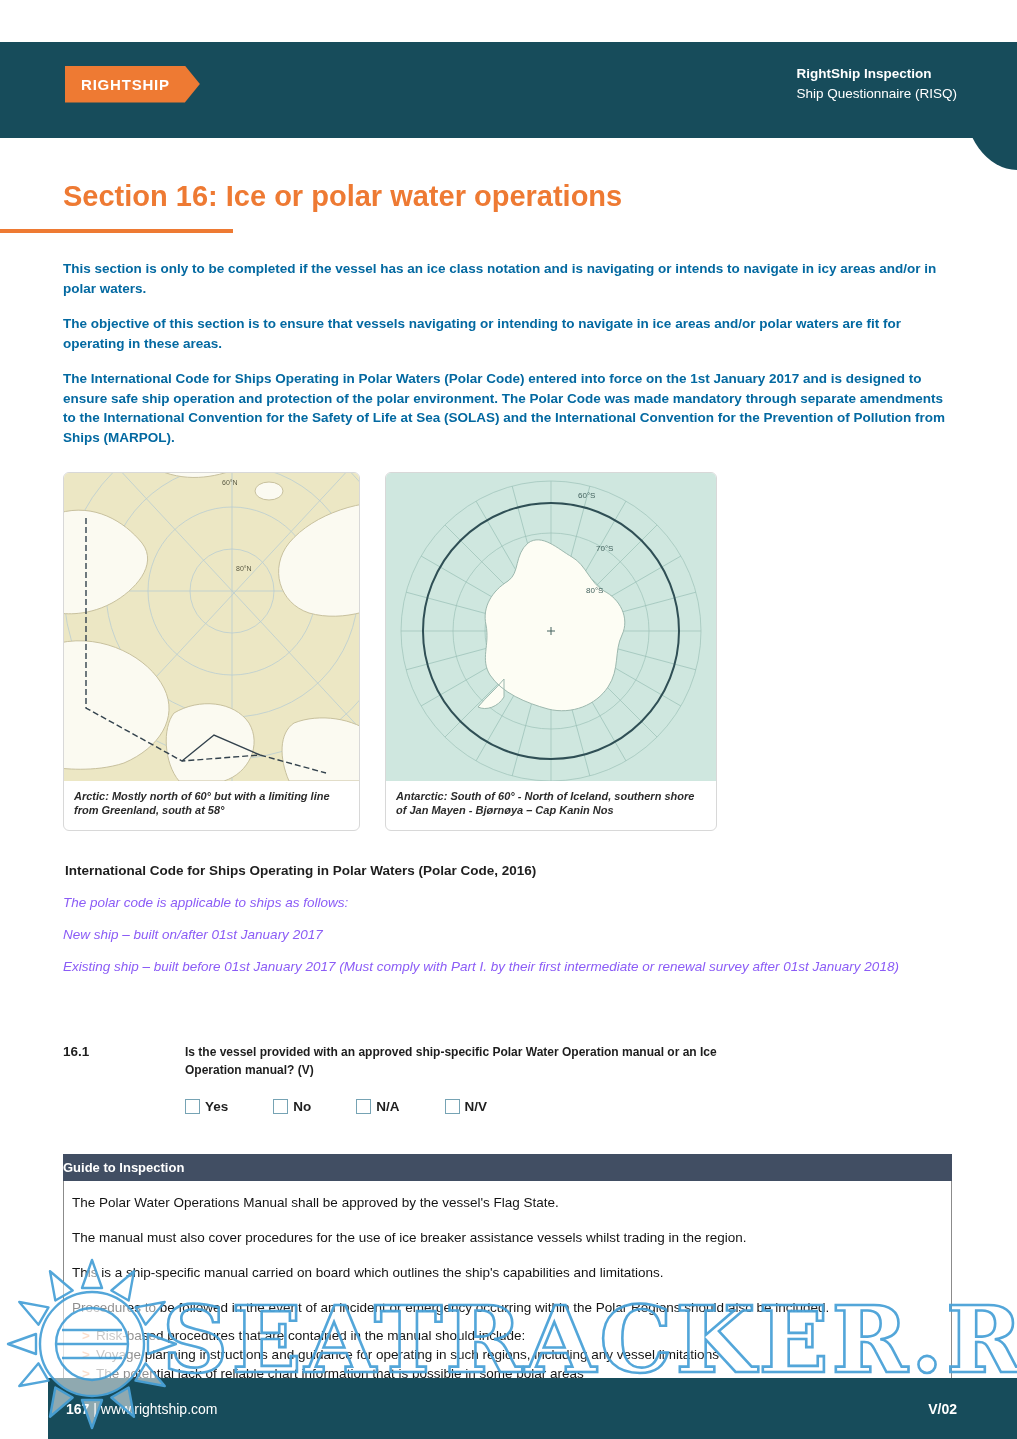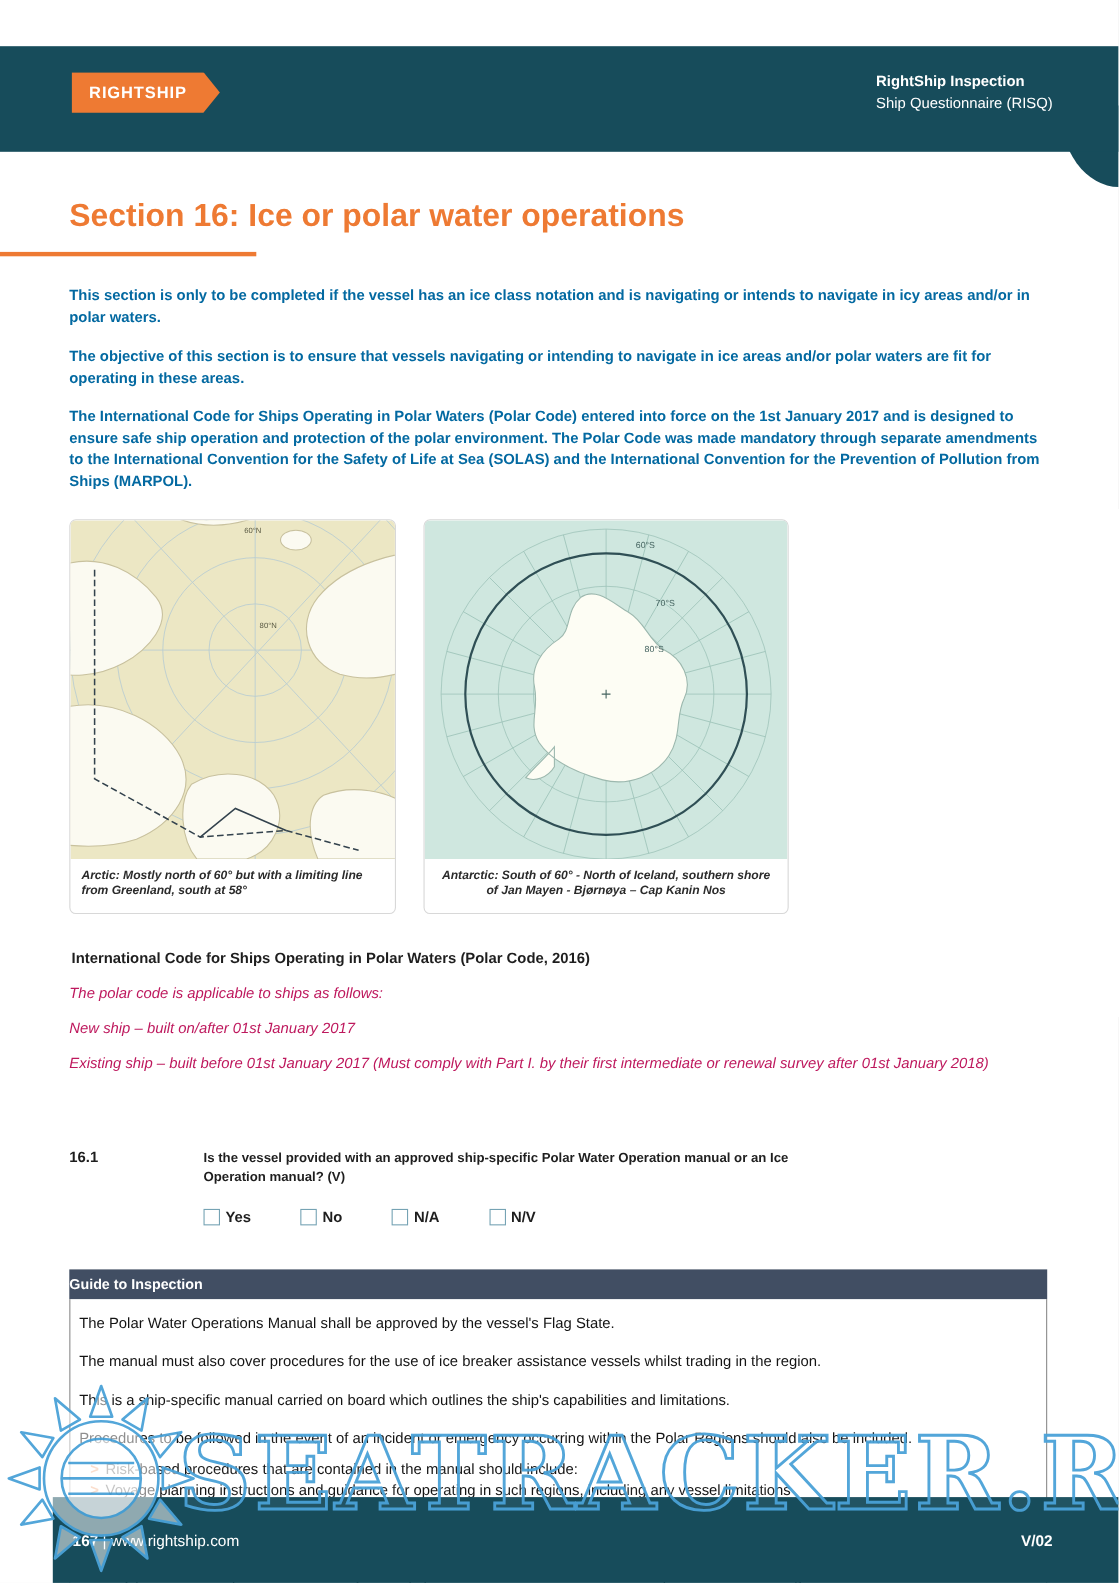--- a/index.html
+++ b/index.html
@@ -30,24 +30,24 @@
 
   .intro p{font-size:13.5px;font-weight:bold;line-height:1.45;margin-top:16px;color:#0369a1;}
   .intro p:first-child{margin-top:26px;}
 
   
   .maps{display:flex;gap:25px;margin-top:24px;}
   .map-card{border:1px solid #d8d8d8;border-radius:6px;background:#fff;overflow:hidden;}
   .map-card svg{display:block;}
   .map-caption{font-size:11px;font-style:italic;font-weight:bold;color:#2b2b2b;padding:8px 10px 12px;line-height:1.35;}
   .card-a{width:297px;}
-  .card-b{width:332px;text-align:center;}
+  .card-b{width:332px;}
 
   .pc-heading{margin-top:32px;font-size:13.5px;font-weight:bold;padding-left:2px;}
-  .pc-note{margin-top:17px;font-size:13.5px;font-style:italic;color:#be185d;}
+  .pc-note{margin-top:17px;font-size:13.5px;font-style:italic;color:#8b5cf6;}
 
   
   .question{margin-top:70px;display:flex;}
   .q-num{width:122px;font-weight:bold;font-size:13.5px;}
   .q-text{width:585px;font-weight:bold;font-size:12px;line-height:1.45;}
   .options{margin:20px 0 0 122px;display:flex;gap:45px;align-items:center;}
   .opt{display:flex;align-items:center;}
   .cb{width:15px;height:15px;border:1.5px solid #76a3b4;background:#fff;display:inline-block;}
   .cb-label{font-weight:bold;font-size:13.5px;margin-left:5px;}
 
@@ -55,21 +55,21 @@
   .guide{margin-top:40px;width:889px;}
   .guide-header{background:var(--slate);color:#fff;text-align:left;font-weight:bold;font-size:13px;padding:6px 0;}
   .guide-body{border:1px solid #8b8b8b;border-top:none;padding:13px 8px 18px 8px;font-size:13.5px;line-height:1.4;color:#141414;}
   .guide-body p{margin-bottom:16px;}
   .guide-body p:last-of-type{margin-bottom:10px;}
   .guide-bullets{list-style:none;}
   .guide-bullets li{display:flex;line-height:1.22;margin-bottom:3px;}
   .bm{color:var(--orange);font-weight:bold;width:24px;padding-left:10px;flex:none;}
 
   
-  .footer{position:absolute;bottom:0;left:48px;right:0;height:78px;background:var(--teal);z-index:1;
+  .footer{position:absolute;bottom:0;left:48px;right:0;height:61px;background:var(--teal);z-index:1;
     display:flex;align-items:center;justify-content:space-between;padding:0 60px 0 18px;color:#fff;font-size:14px;}
   .footer .pg{font-weight:bold;}
   .footer .ver{font-weight:bold;}
 
   
   .watermark-text{position:absolute;left:162px;top:1286px;z-index:5;white-space:nowrap;
     font-family:"DejaVu Serif",serif;font-weight:bold;font-size:92px;letter-spacing:3px;
     color:rgba(255,255,255,0.05);-webkit-text-stroke:2.6px var(--wm);opacity:.95;}
   .watermark-sun{position:absolute;left:6px;top:1258px;z-index:6;opacity:.95;}
 

